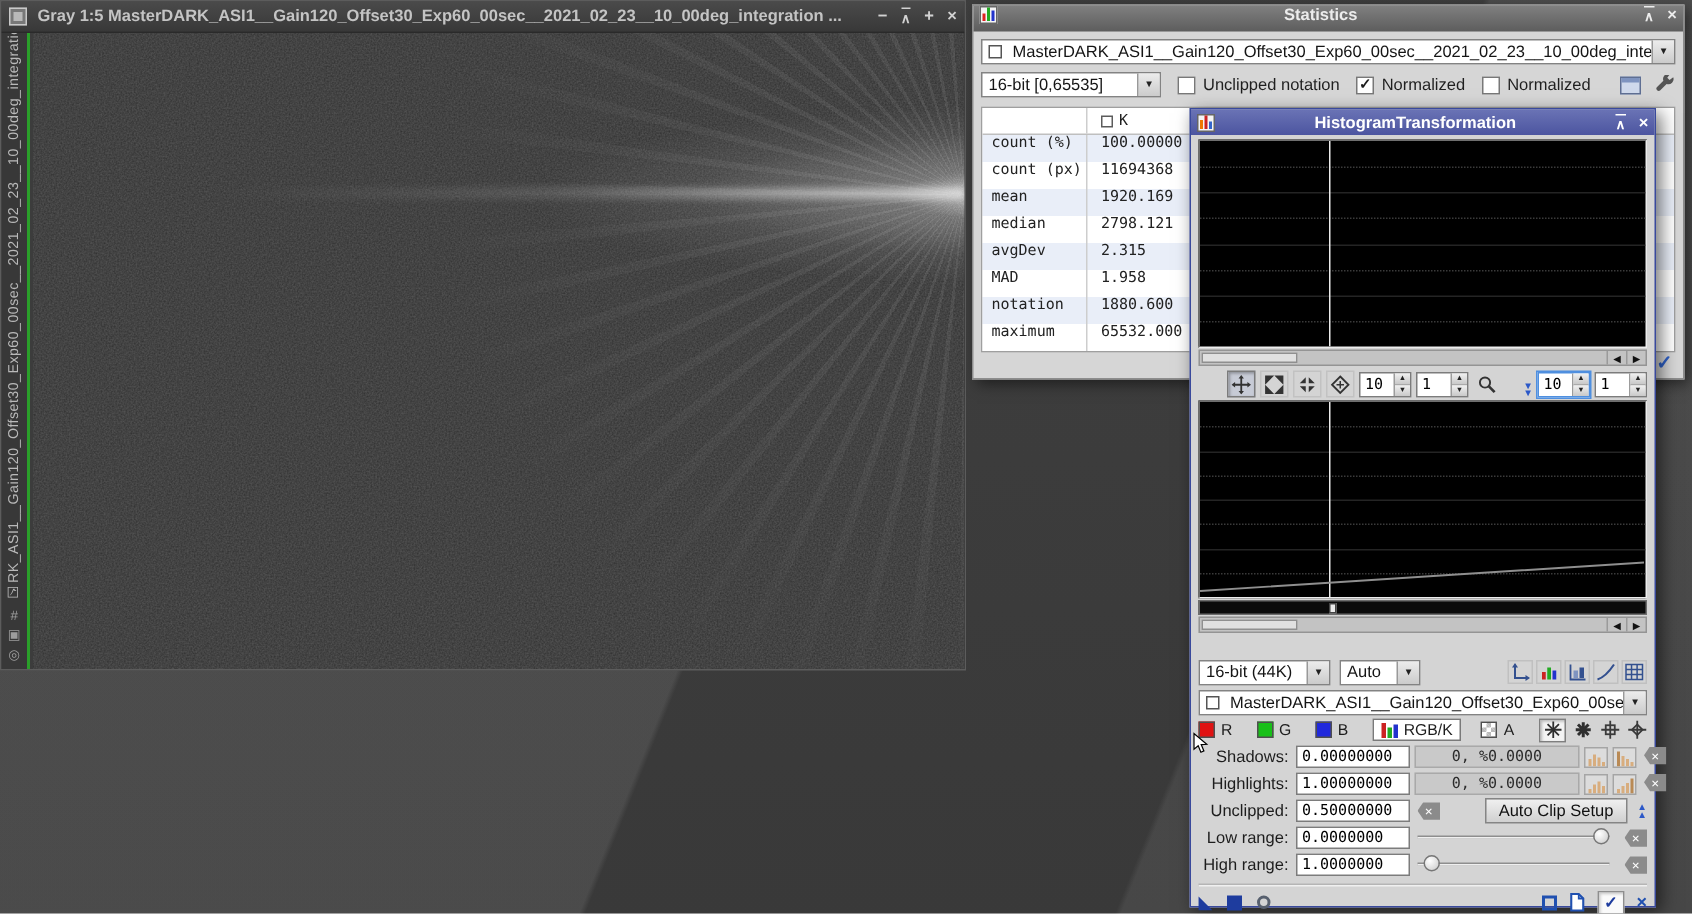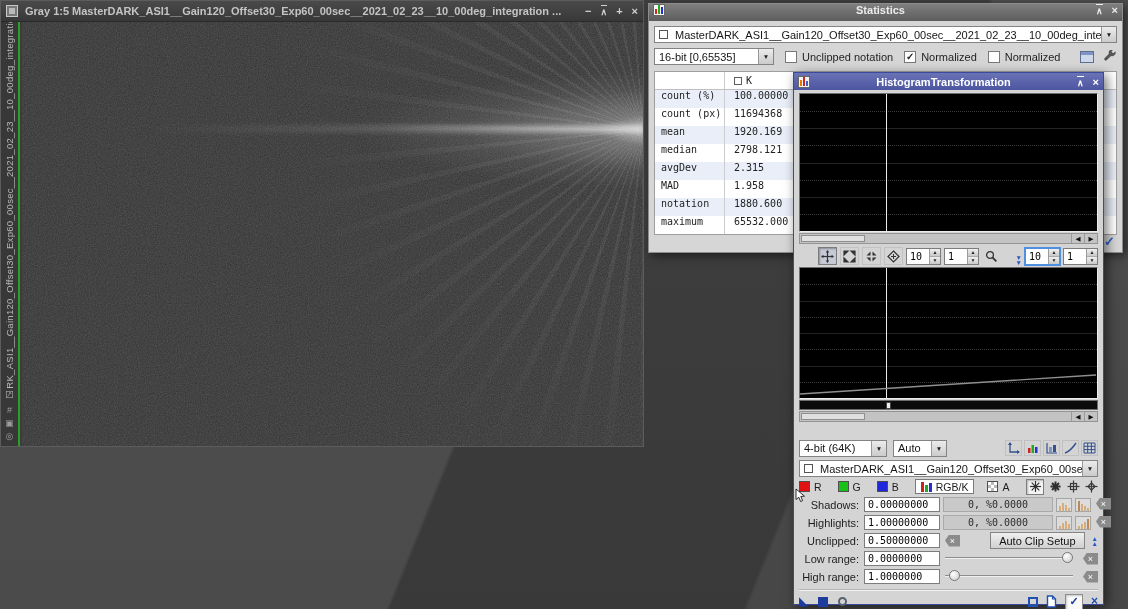--- a/index.html
+++ b/index.html
@@ -422,21 +422,21 @@
     <div class="scrollbar">
       <span class="sb-thumb"></span>
       <span class="sb-arrows">
         <span class="sb-a">◀</span>
         <span class="sb-a">▶</span>
       </span>
     </div>
 
     <div class="combo-row">
       <div class="combo" style="width:88px">
-        <span class="ctext">4-bit (64K)</span>
+        <span class="ctext">16-bit (44K)</span>
         <span class="carr">▼</span>
       </div>
       <div class="combo" style="width:54px">
         <span class="ctext">Auto</span>
         <span class="carr">▼</span>
       </div>
       <span style="margin-left:auto;display:flex;gap:2px">
         <span class="icon-btn">
           <svg width="13" height="12" viewBox="0 0 13 12">
               <path d="M3 1v9h9" fill="none" stroke="#33508f" stroke-width="1.3"></path>

